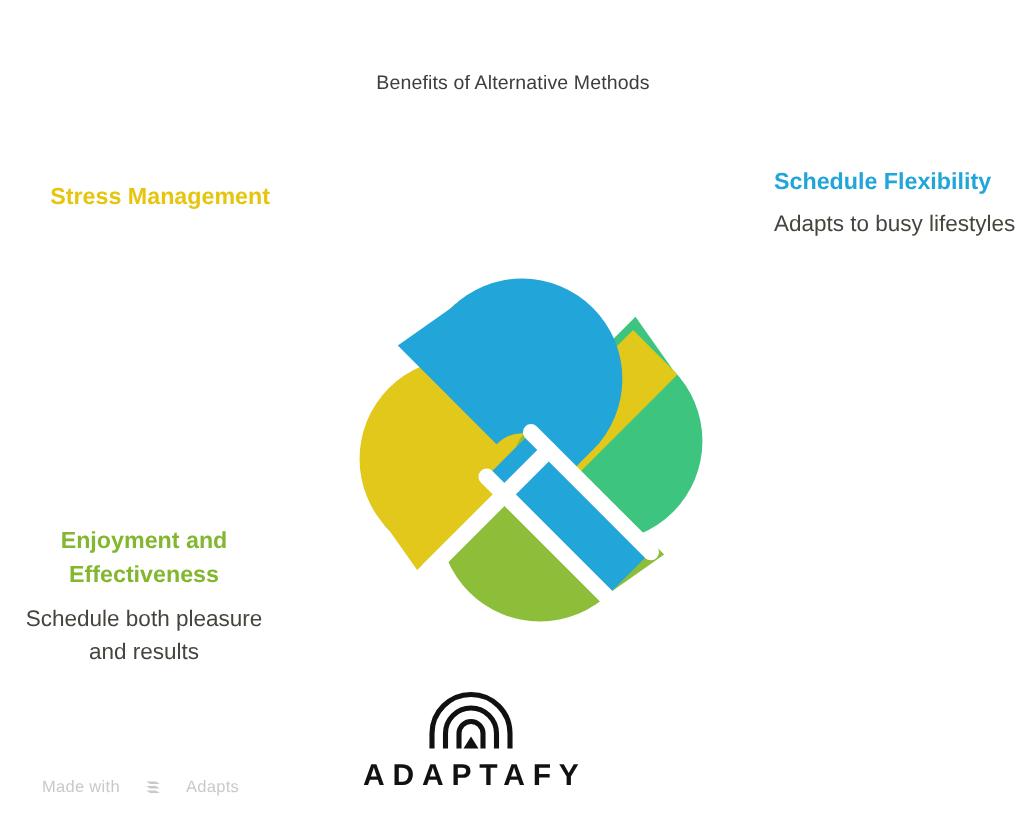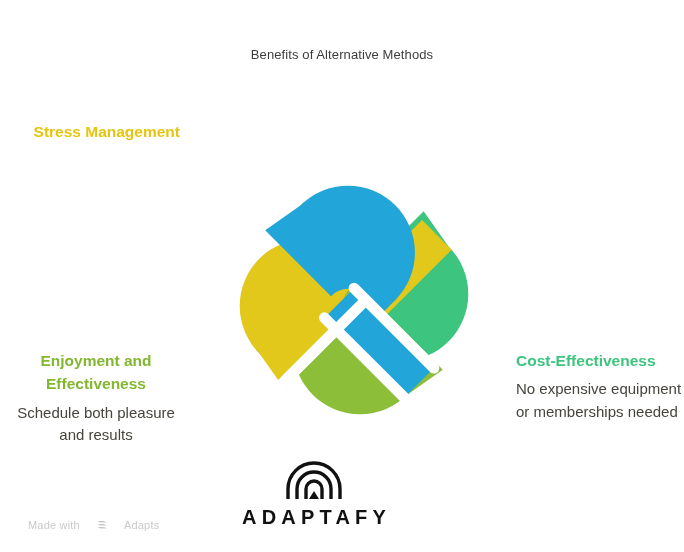--- a/index.html
+++ b/index.html
@@ -126,30 +126,30 @@
 <body>
 
 <div id="canvas">
 
   <div id="chart-title">Benefits of Alternative Methods</div>
 
   <div class="label-block" id="block-stress-management">
     <p class="heading" style="color:#E5C50E">Stress Management</p>
   </div>
 
+  <div class="label-block" id="block-schedule-flexibility">
+    <p class="heading" style="color:#22A5D8">Schedule Flexibility</p>
+    <p class="body">Adapts to busy lifestyles</p>
+  </div>
 
   <div class="label-block" id="block-enjoyment-effectiveness">
     <p class="heading" style="color:#82B72F">Enjoyment and Effectiveness</p>
     <p class="body">Schedule both pleasure and results</p>
   </div>
 
-  <div class="label-block" id="block-cost-effectiveness">
-    <p class="heading" style="color:#3DC47E">Cost-Effectiveness</p>
-    <p class="body">No expensive equipment or memberships needed</p>
-  </div>
 
   <div id="knot-graphic">
     <svg viewBox="0 0 300 300" xmlns="http://www.w3.org/2000/svg">
       <defs>
 
         <g id="knot-arm">
           <path d="M 150 150
                    L 75 75
                    A 53 53 0 0 1 150 0
                    A 75 75 0 0 1 150 150

